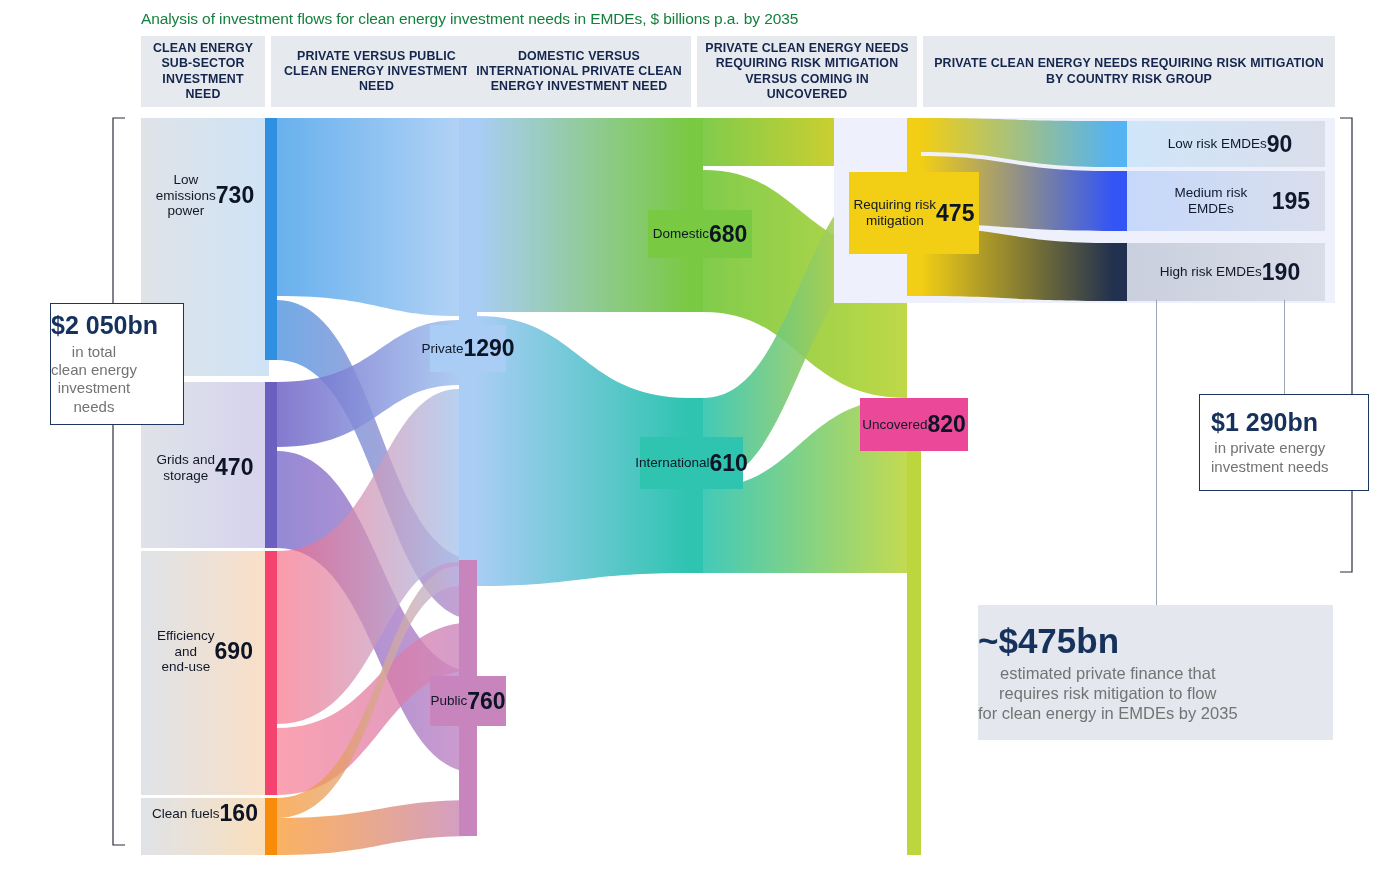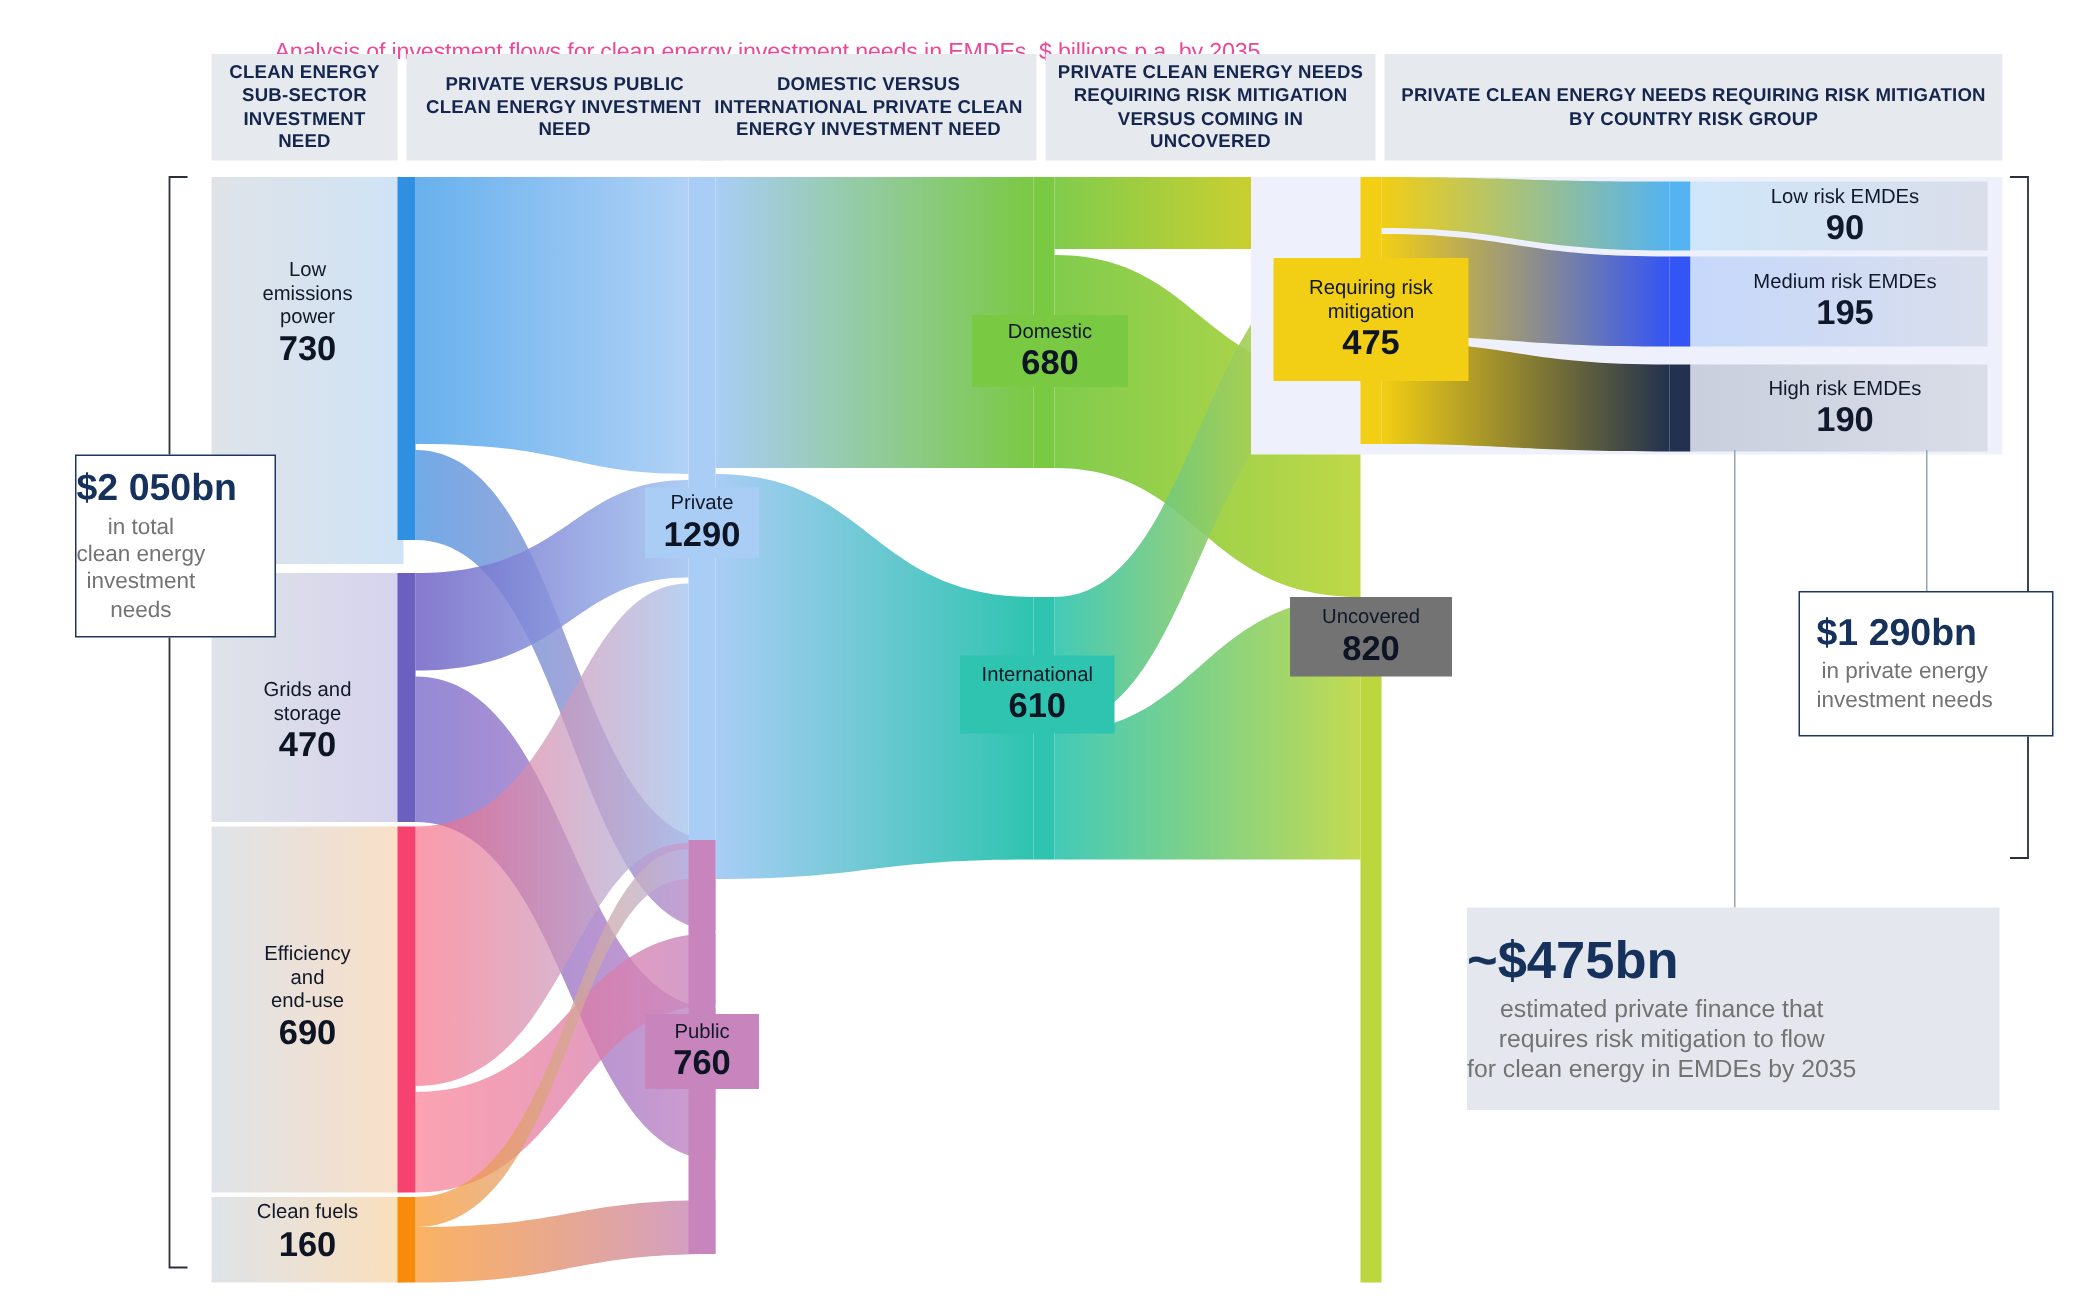--- a/index.html
+++ b/index.html
@@ -7,37 +7,37 @@
     width:1400px;height:873px;
     background:#ffffff;
     font-family:"Liberation Sans", sans-serif;
     color:#16213e;
     overflow:hidden;
     position:relative;
   }
   #stage{position:absolute;inset:0;}
 
   .chart-title{
-    position:absolute;left:141px;top:26px;
-    font-size:15.5px;color:#ec4899;letter-spacing:-0.1px;white-space:nowrap;margin-left:42px;
+    position:absolute;left:141px;top:10px;
+    font-size:15.5px;color:#15803d;letter-spacing:-0.1px;white-space:nowrap;
   }
 
   .col-header{
     position:absolute;
     background:#e6e9ee;
     display:flex;align-items:center;justify-content:center;text-align:center;
     font-weight:bold;font-size:12.4px;color:#14264d;
     line-height:1.22;letter-spacing:0.15px;
     padding:4px 8px;box-sizing:border-box;
   }
 
   
   .chip{
     position:absolute;
-    display:flex;flex-direction:column;align-items:center;justify-content:center;
+    display:flex;flex-direction:row;align-items:center;justify-content:center;
     text-align:center;box-sizing:border-box;
   }
   .chip .nm{font-size:13.5px;line-height:1.16;color:#111827;}
   .chip .vl{font-size:23px;font-weight:bold;line-height:1.12;color:#0d1424;margin-top:1px;}
   .chip.dark .nm,.chip.dark .vl{color:#10192c;}
 
   
   .callout{
     position:absolute;box-sizing:border-box;
     display:flex;flex-direction:column;align-items:flex-start;justify-content:center;
@@ -284,21 +284,21 @@
   </div>
   <div class="chip" style="left:640px;top:437px;width:103px;height:52px;background:#2ec4b0;">
     <div class="nm">International</div>
     <div class="vl">610</div>
   </div>
 
   <div class="chip" style="left:849px;top:172px;width:130px;height:82px;background:#f2ce14;">
     <div class="nm">Requiring risk<br>mitigation</div>
     <div class="vl">475</div>
   </div>
-  <div class="chip" style="left:860px;top:398px;width:108px;height:53px;background:#737373;">
+  <div class="chip" style="left:860px;top:398px;width:108px;height:53px;background:#ec4899;">
     <div class="nm">Uncovered</div>
     <div class="vl">820</div>
   </div>
 
   <div class="chip dark" style="left:1150px;top:121px;width:160px;height:46px;">
     <div class="nm">Low risk EMDEs</div>
     <div class="vl">90</div>
   </div>
   <div class="chip dark" style="left:1150px;top:172px;width:160px;height:58px;">
     <div class="nm">Medium risk EMDEs</div>

